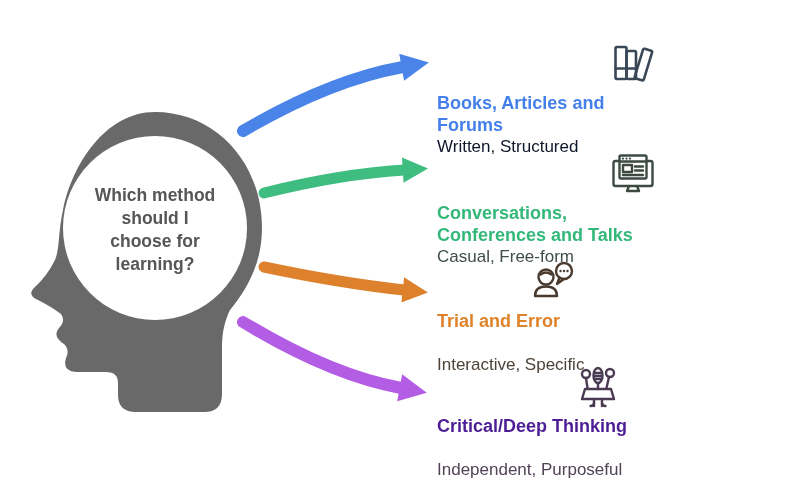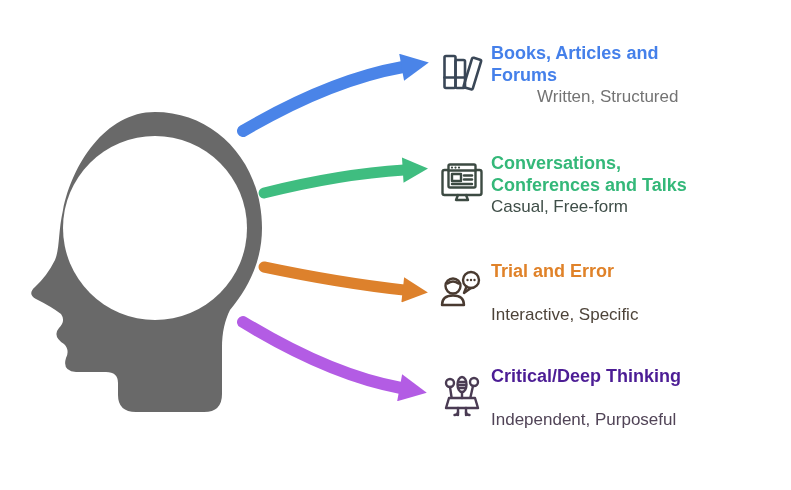--- a/index.html
+++ b/index.html
@@ -7,21 +7,21 @@
     position:relative;width:791px;height:490px;background:#ffffff;overflow:hidden;
     font-family:"Liberation Sans","DejaVu Sans",sans-serif;
   }
   #scene{position:absolute;left:0;top:0;}
   .question{
     position:absolute;left:55px;top:172px;width:200px;height:115px;
     display:flex;align-items:center;justify-content:center;text-align:center;
     font-size:17.5px;line-height:23px;font-weight:bold;color:#565656;
     white-space:pre-line;
   }
-  .item{position:absolute;left:437px;display:flex;align-items:center;}
+  .item{position:absolute;left:437px;display:flex;align-items:flex-end;flex-direction:column;}
   .item .icon{width:50px;height:50px;flex:0 0 50px;margin-right:4px;}
   .item .texts{padding-top:2px;}
   .title{font-size:18px;line-height:22px;font-weight:bold;max-width:225px;min-height:44px;}
   .subtitle{font-size:17px;line-height:21px;font-weight:400;}
   .item.last .subtitle{}
 </style>
 </head>
 <body>
 
 <div id="canvas">
@@ -58,36 +58,40 @@
          C60,248 58,232 63,210
          C72,165 105,112 155,112 Z" fill="#696969"></path>
     <circle cx="155" cy="228" r="92" fill="#ffffff"></circle>
 
     <path d="M243,131 Q330,80 403,67" fill="none" stroke-width="12" stroke-linecap="round" marker-end="url(#ah0)" stroke="#4a84e8"></path>
     <path d="M264,193 Q340,174 404,170" fill="none" stroke-width="11" stroke-linecap="round" marker-end="url(#ah1)" stroke="#3fbd80"></path>
     <path d="M264,267 Q340,283 404,290" fill="none" stroke-width="11" stroke-linecap="round" marker-end="url(#ah2)" stroke="#dd812c"></path>
     <path d="M243,322 Q330,375 401,388" fill="none" stroke-width="12" stroke-linecap="round" marker-end="url(#ah3)" stroke="#b35ce4"></path>
   </svg>
 
+  <div class="question" style="color: rgb(86, 86, 86);">Which method
+should I
+choose for
+learning?</div>
 
   <div class="item" style="top:40px">
     <span class="icon">
       <svg width="50" height="50" viewBox="0 0 50 50" fill="none" stroke="#3a4757" stroke-width="2.6" stroke-linejoin="round" stroke-linecap="round">
         <rect x="7.5" y="7" width="11" height="32" rx="1.5"></rect>
         <line x1="7.5" y1="28.5" x2="18.5" y2="28.5"></line>
         <rect x="18.5" y="11" width="9.5" height="28" rx="1.5"></rect>
         <line x1="18.5" y1="28.5" x2="28" y2="28.5"></line>
         <g transform="rotate(17 35 25)">
             <rect x="30.5" y="9" width="9.5" height="31" rx="1.5"></rect>
           </g>
       </svg>
     </span>
     <div class="texts">
       <div class="title" style="color: rgb(69, 128, 234);">Books, Articles and Forums</div>
-      <div class="subtitle" style="color: #737373; margin-left: 46px;">Written, Structured</div>
+      <div class="subtitle" style="color: #0f172a;">Written, Structured</div>
     </div>
   </div>
 
   <div class="item" style="top:150px">
     <span class="icon">
       <svg width="50" height="50" viewBox="0 0 50 50" fill="none" stroke="#3c4a42" stroke-width="2.4" stroke-linejoin="round" stroke-linecap="round">
         <rect x="5.5" y="11" width="39" height="25" rx="2"></rect>
         <path d="M21,36 l-2,5 h12 l-2,-5"></path>
         <rect x="11.5" y="5.5" width="27" height="23" rx="1.5" fill="#ffffff"></rect>
         <line x1="11.5" y1="11.5" x2="38.5" y2="11.5"></line>

